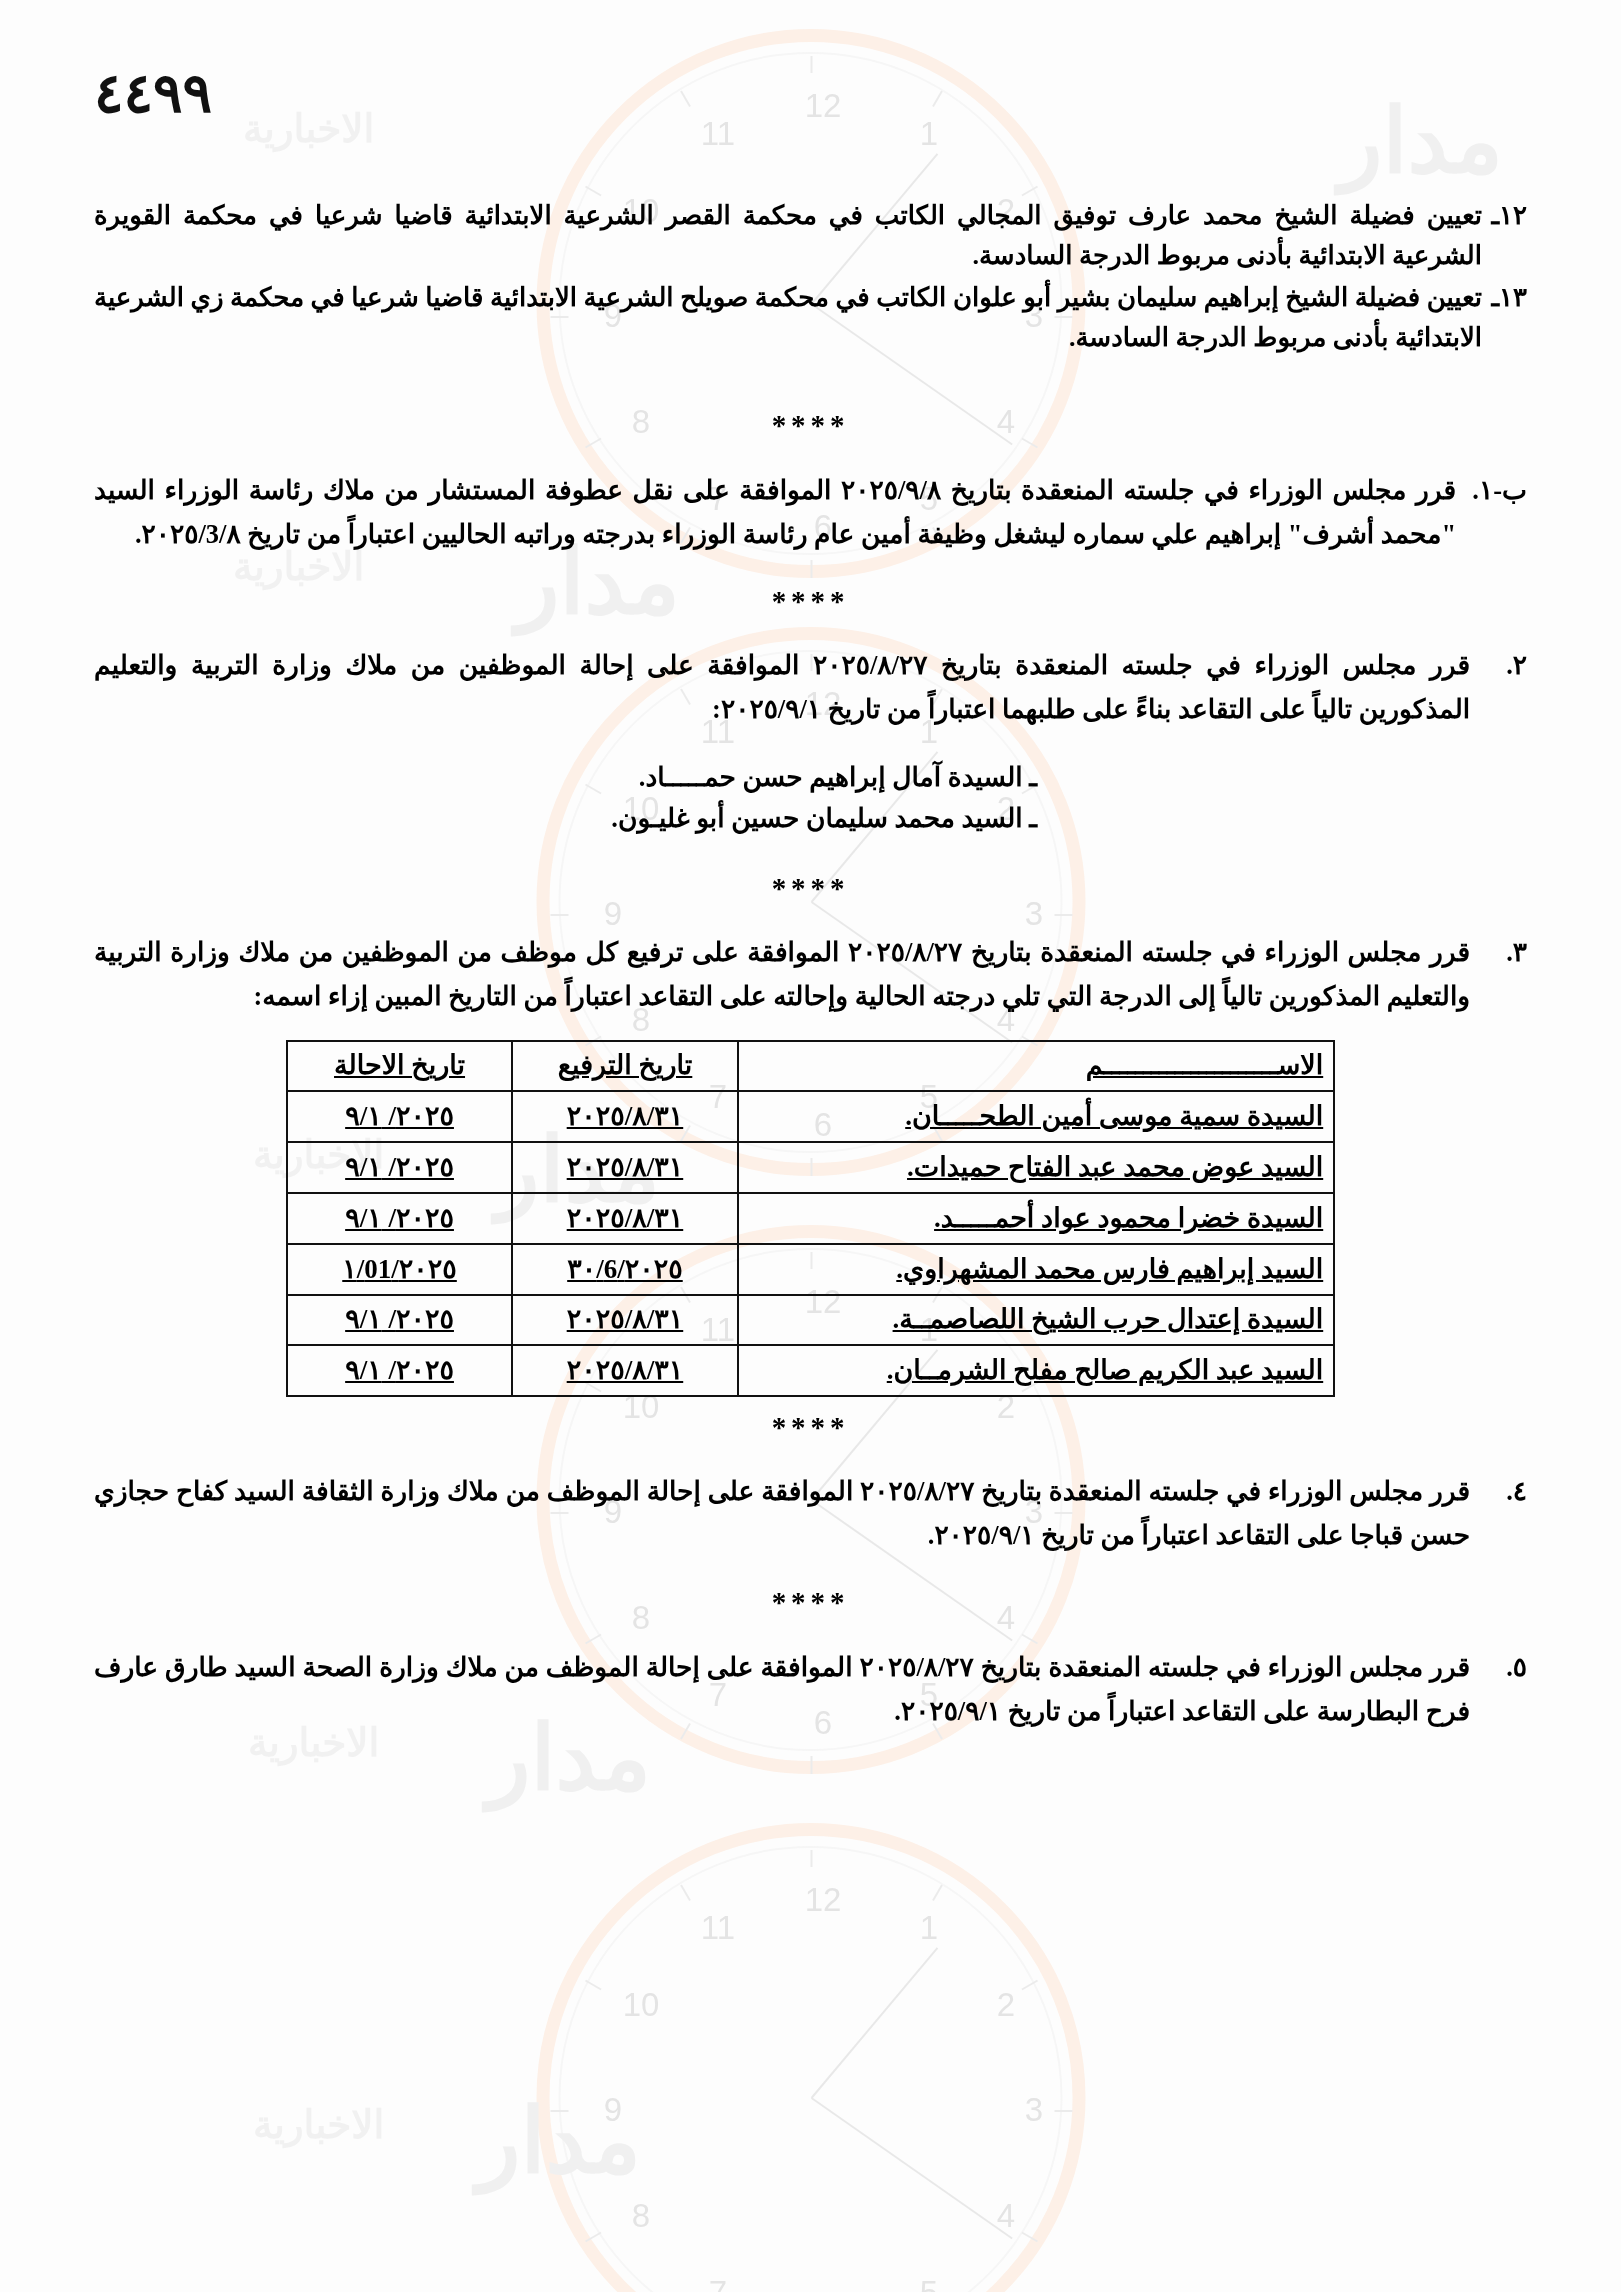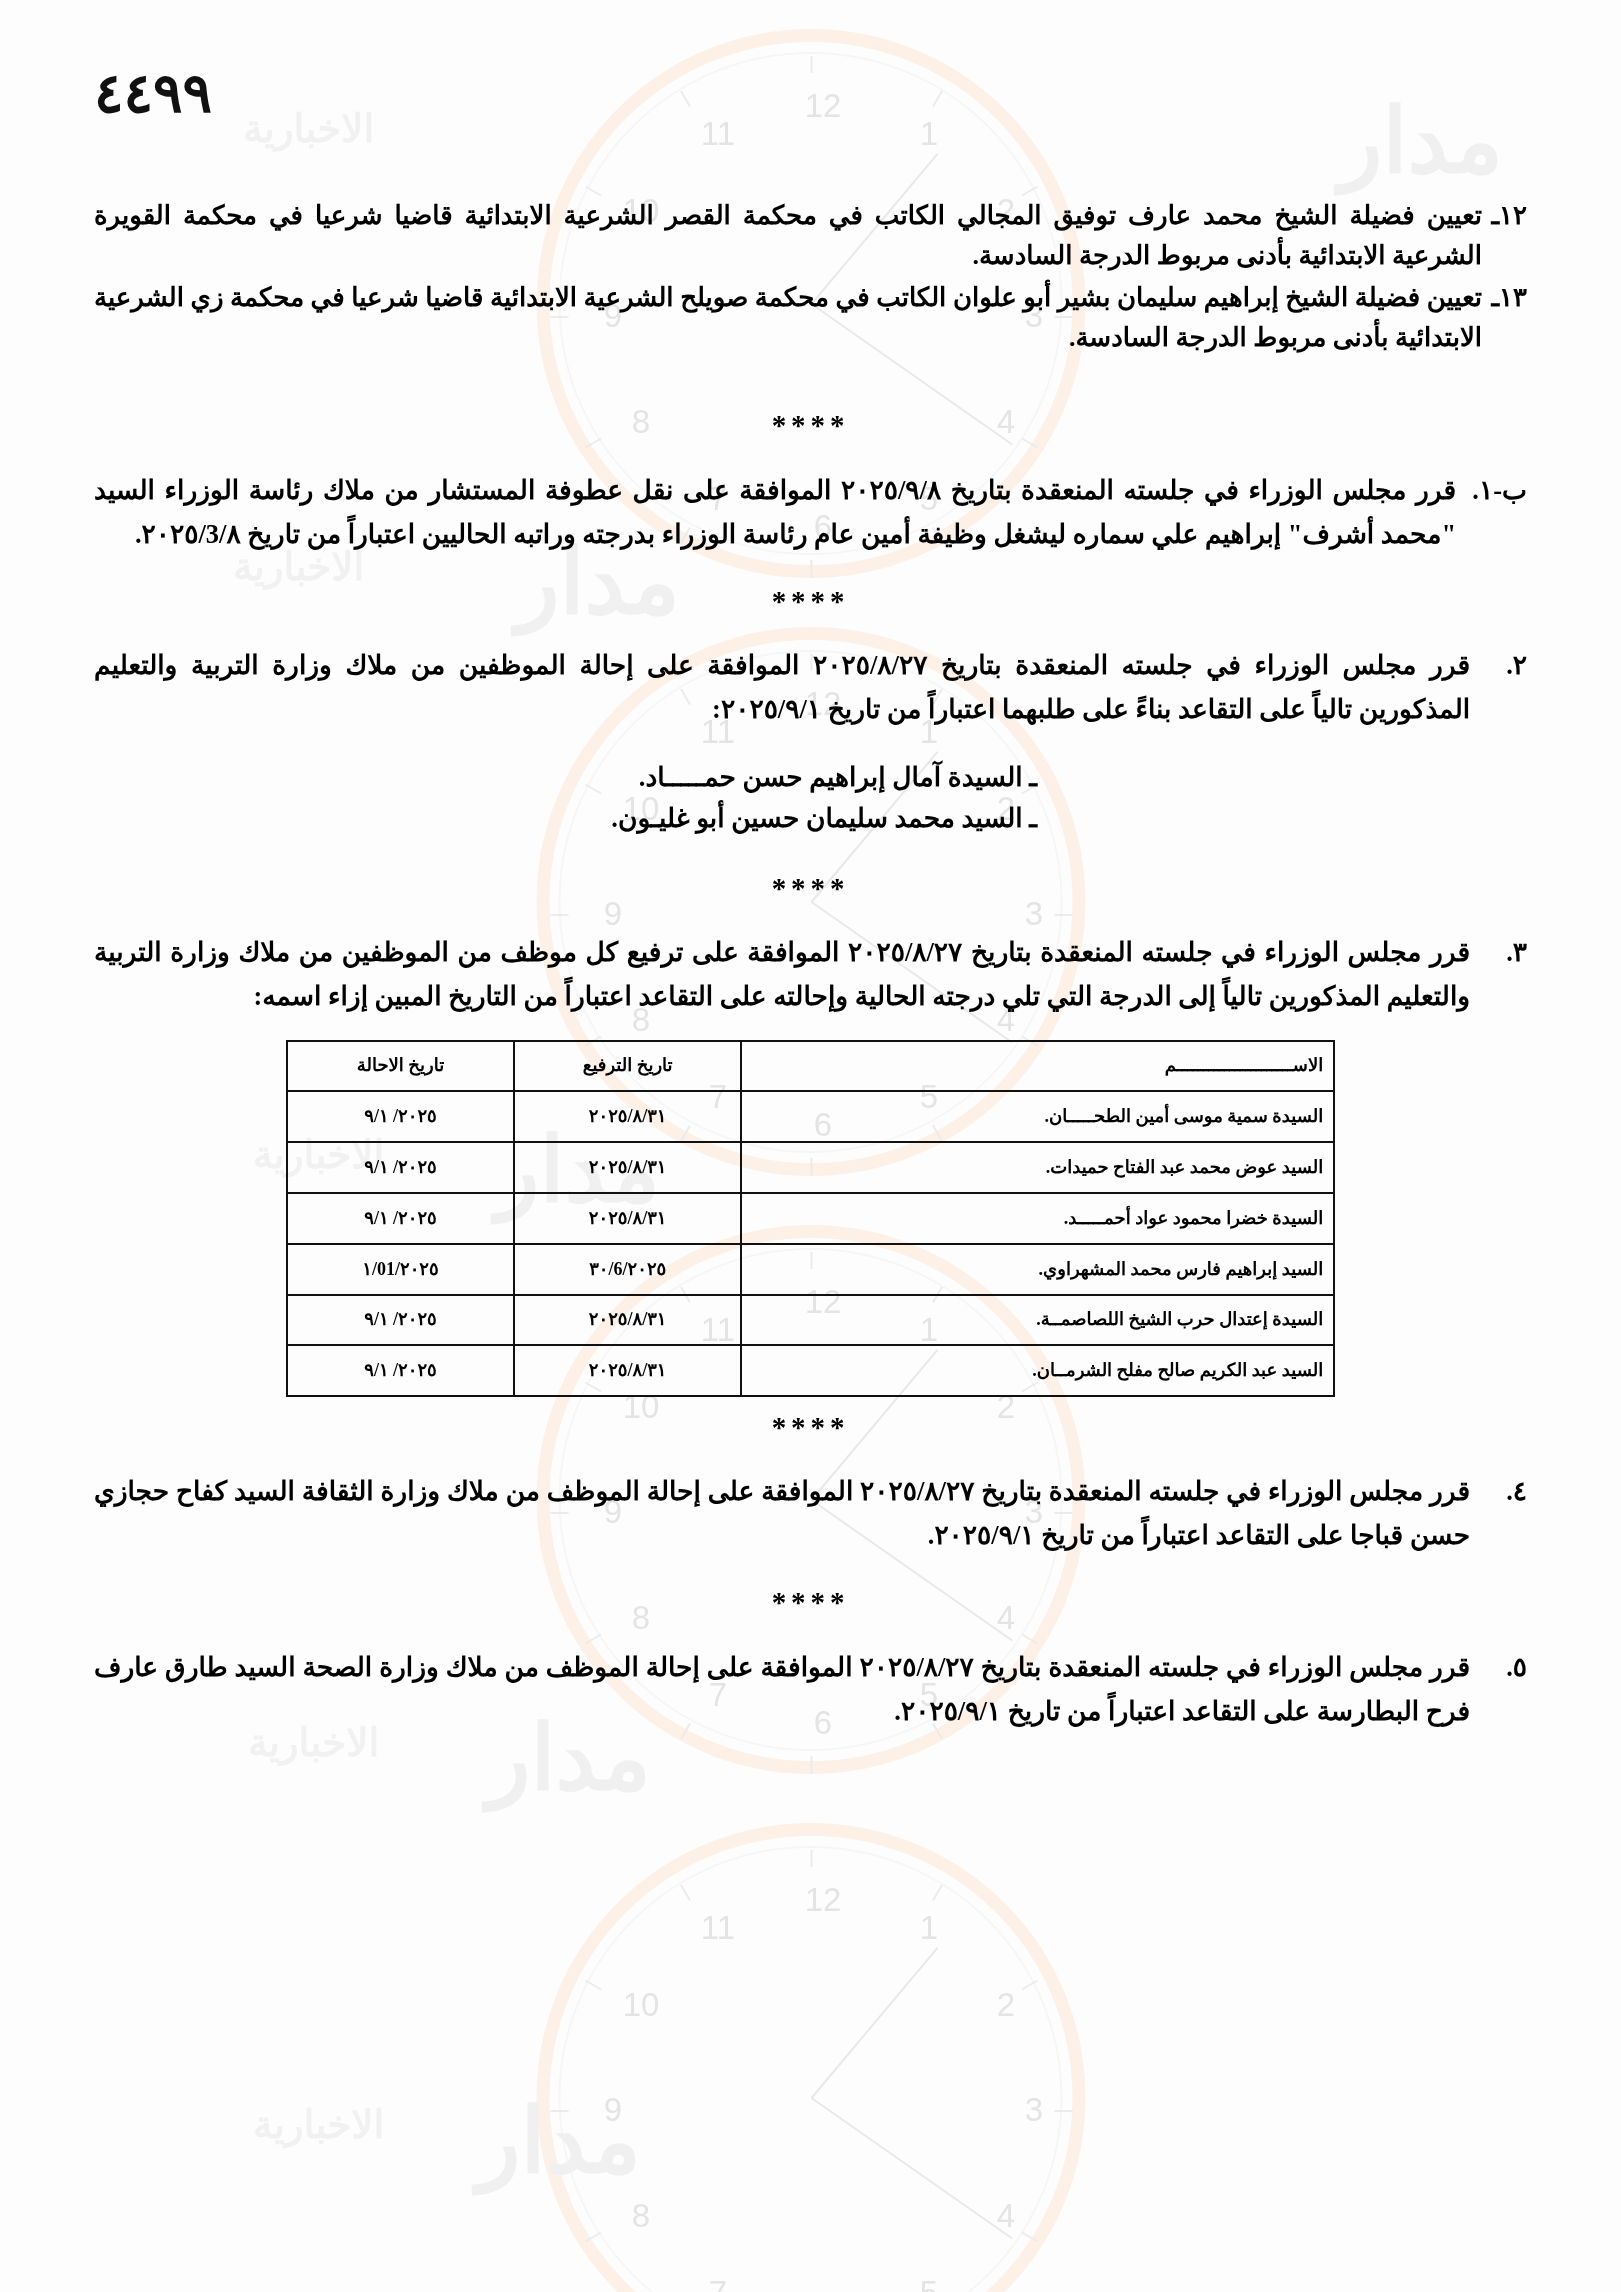--- a/index.html
+++ b/index.html
@@ -220,24 +220,25 @@
   table.gz {
     border-collapse: collapse;
     direction: rtl;
     width: 1049px;
     font-weight: bold;
     color: #000;
   }
   table.gz th, table.gz td {
     border: 2px solid #111;
     padding: 2.9px 9.8px;
-    font-size: 18px;
+    font-size: 27px;
     line-height: 35px;
     height: 43px;
     white-space: nowrap;
+    text-decoration: underline;
   }
   table.gz th { font-weight: bold; }
   table.gz .c-name { text-align: right; width: 608px; }
   table.gz .c-date { text-align: center; width: 221px; }
 </style>
 </head>
 <body>
 
 <div class="page">
 

